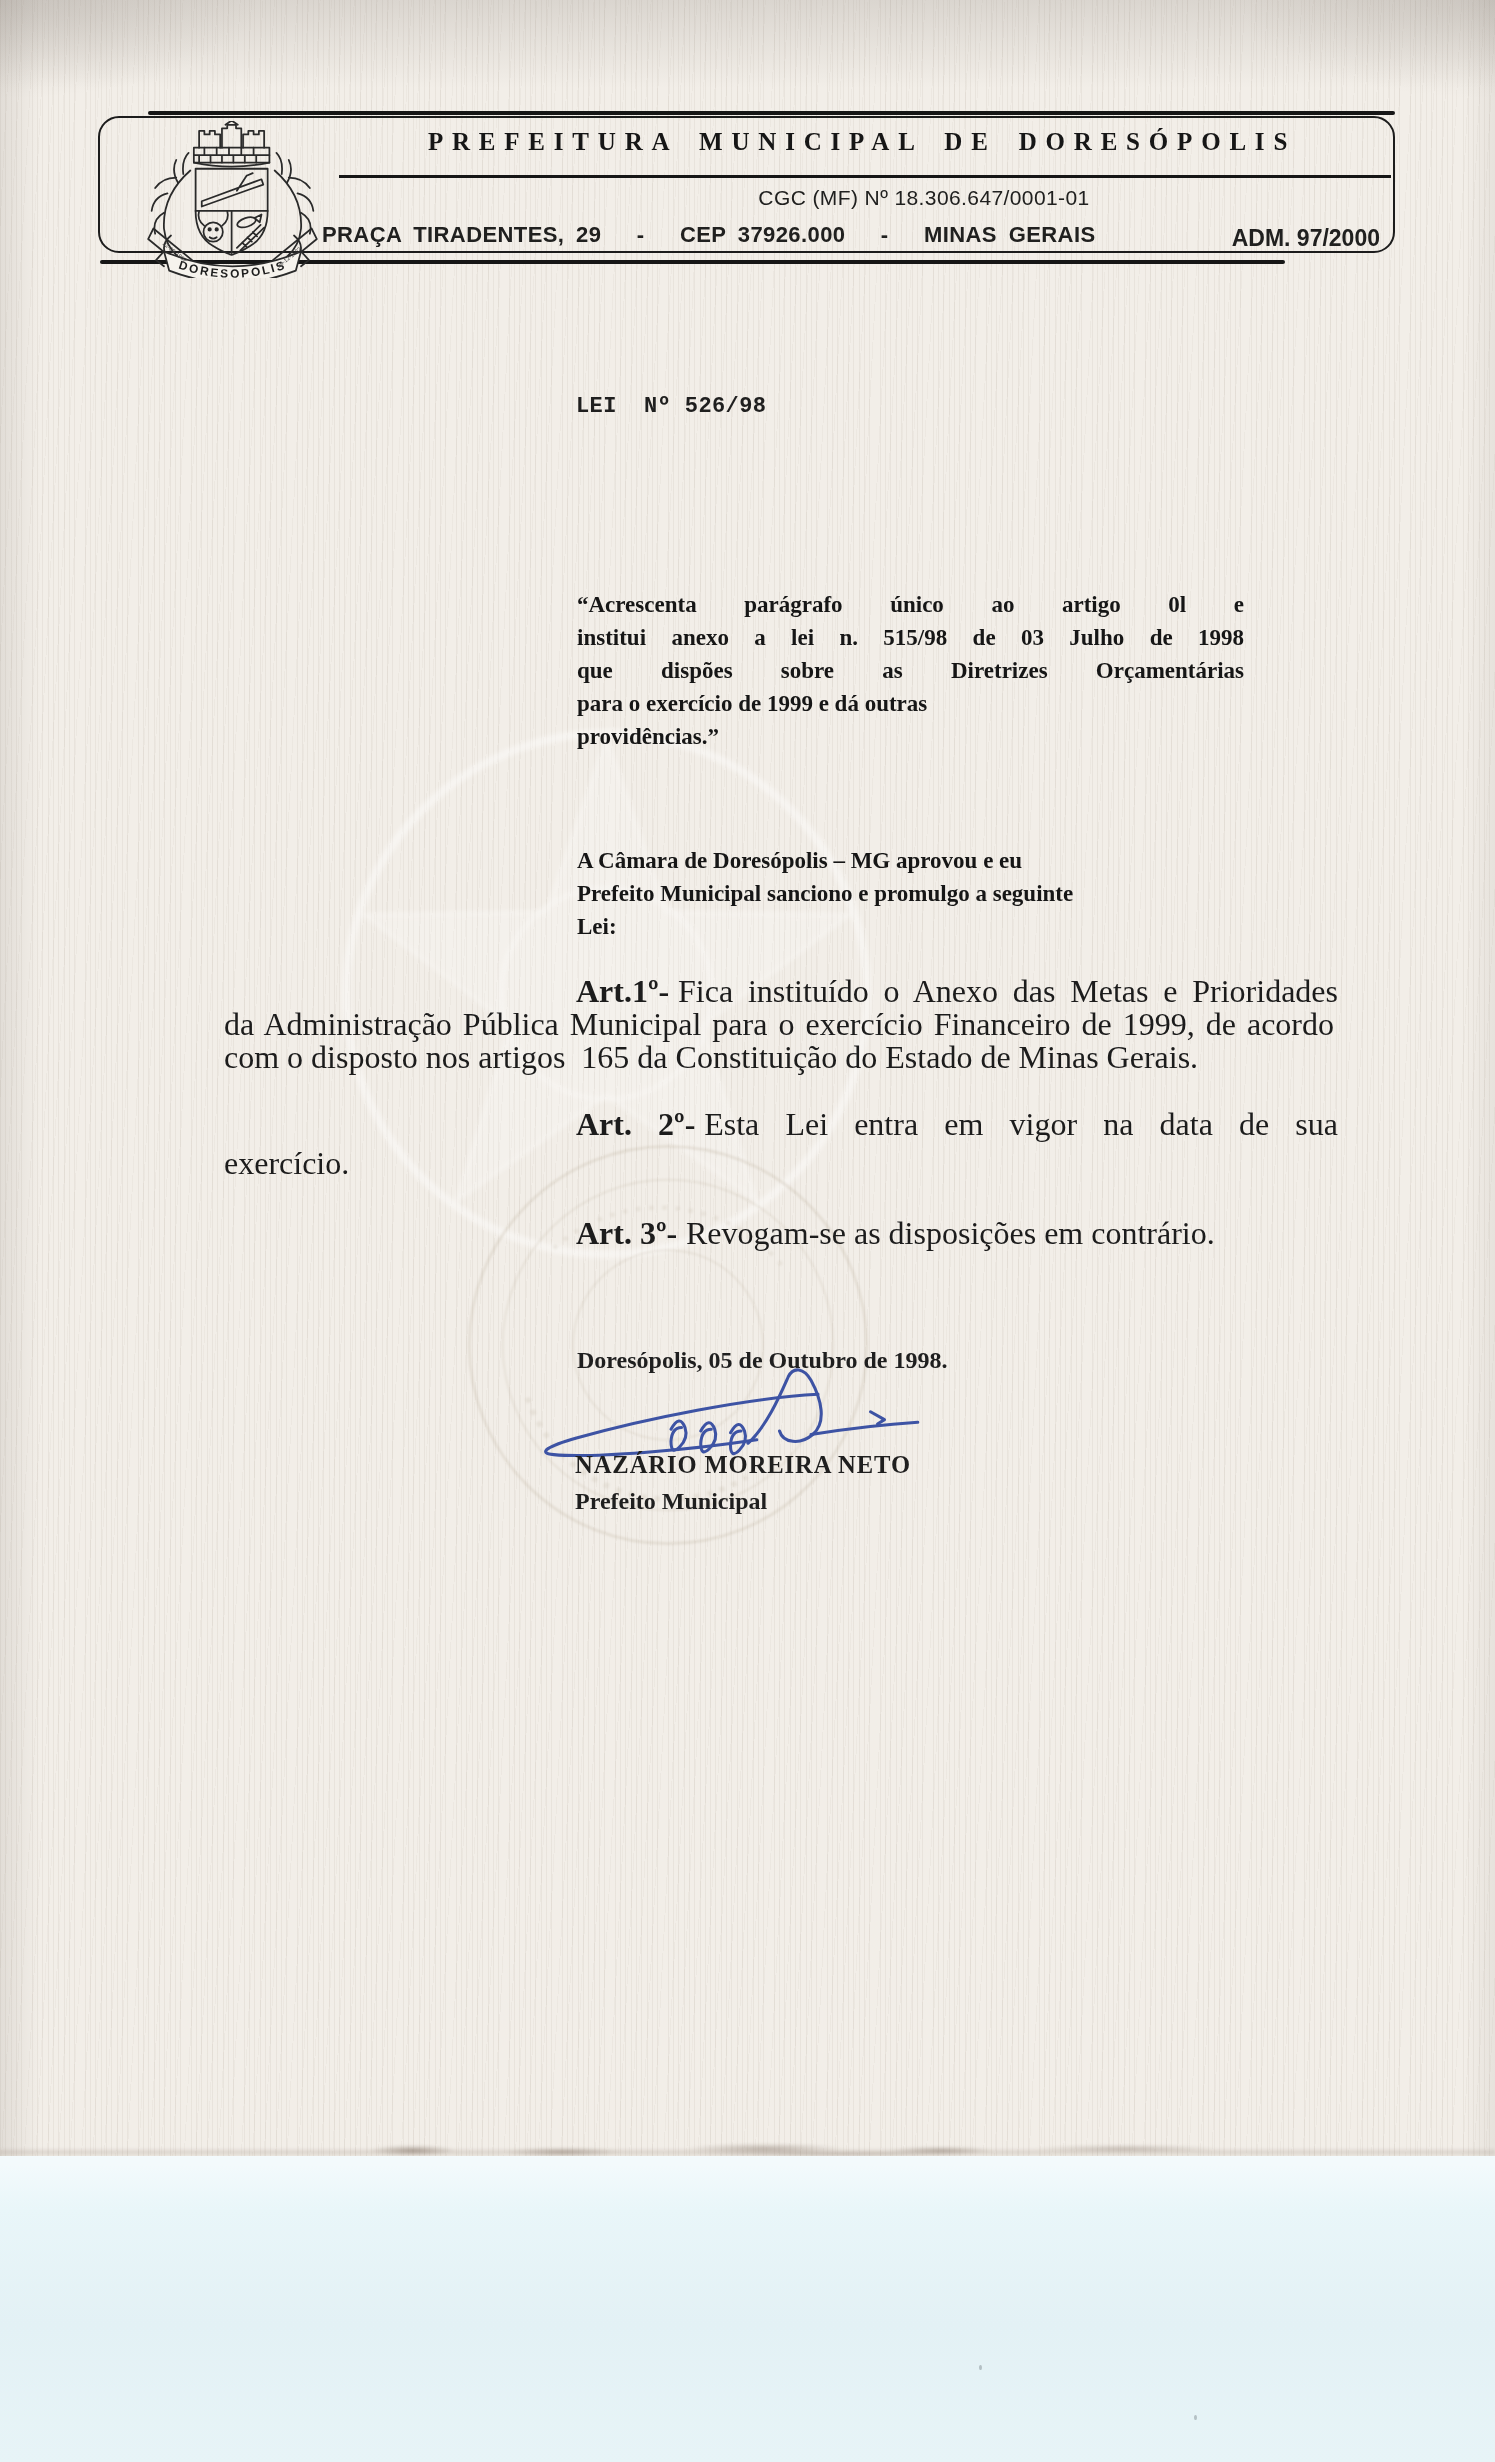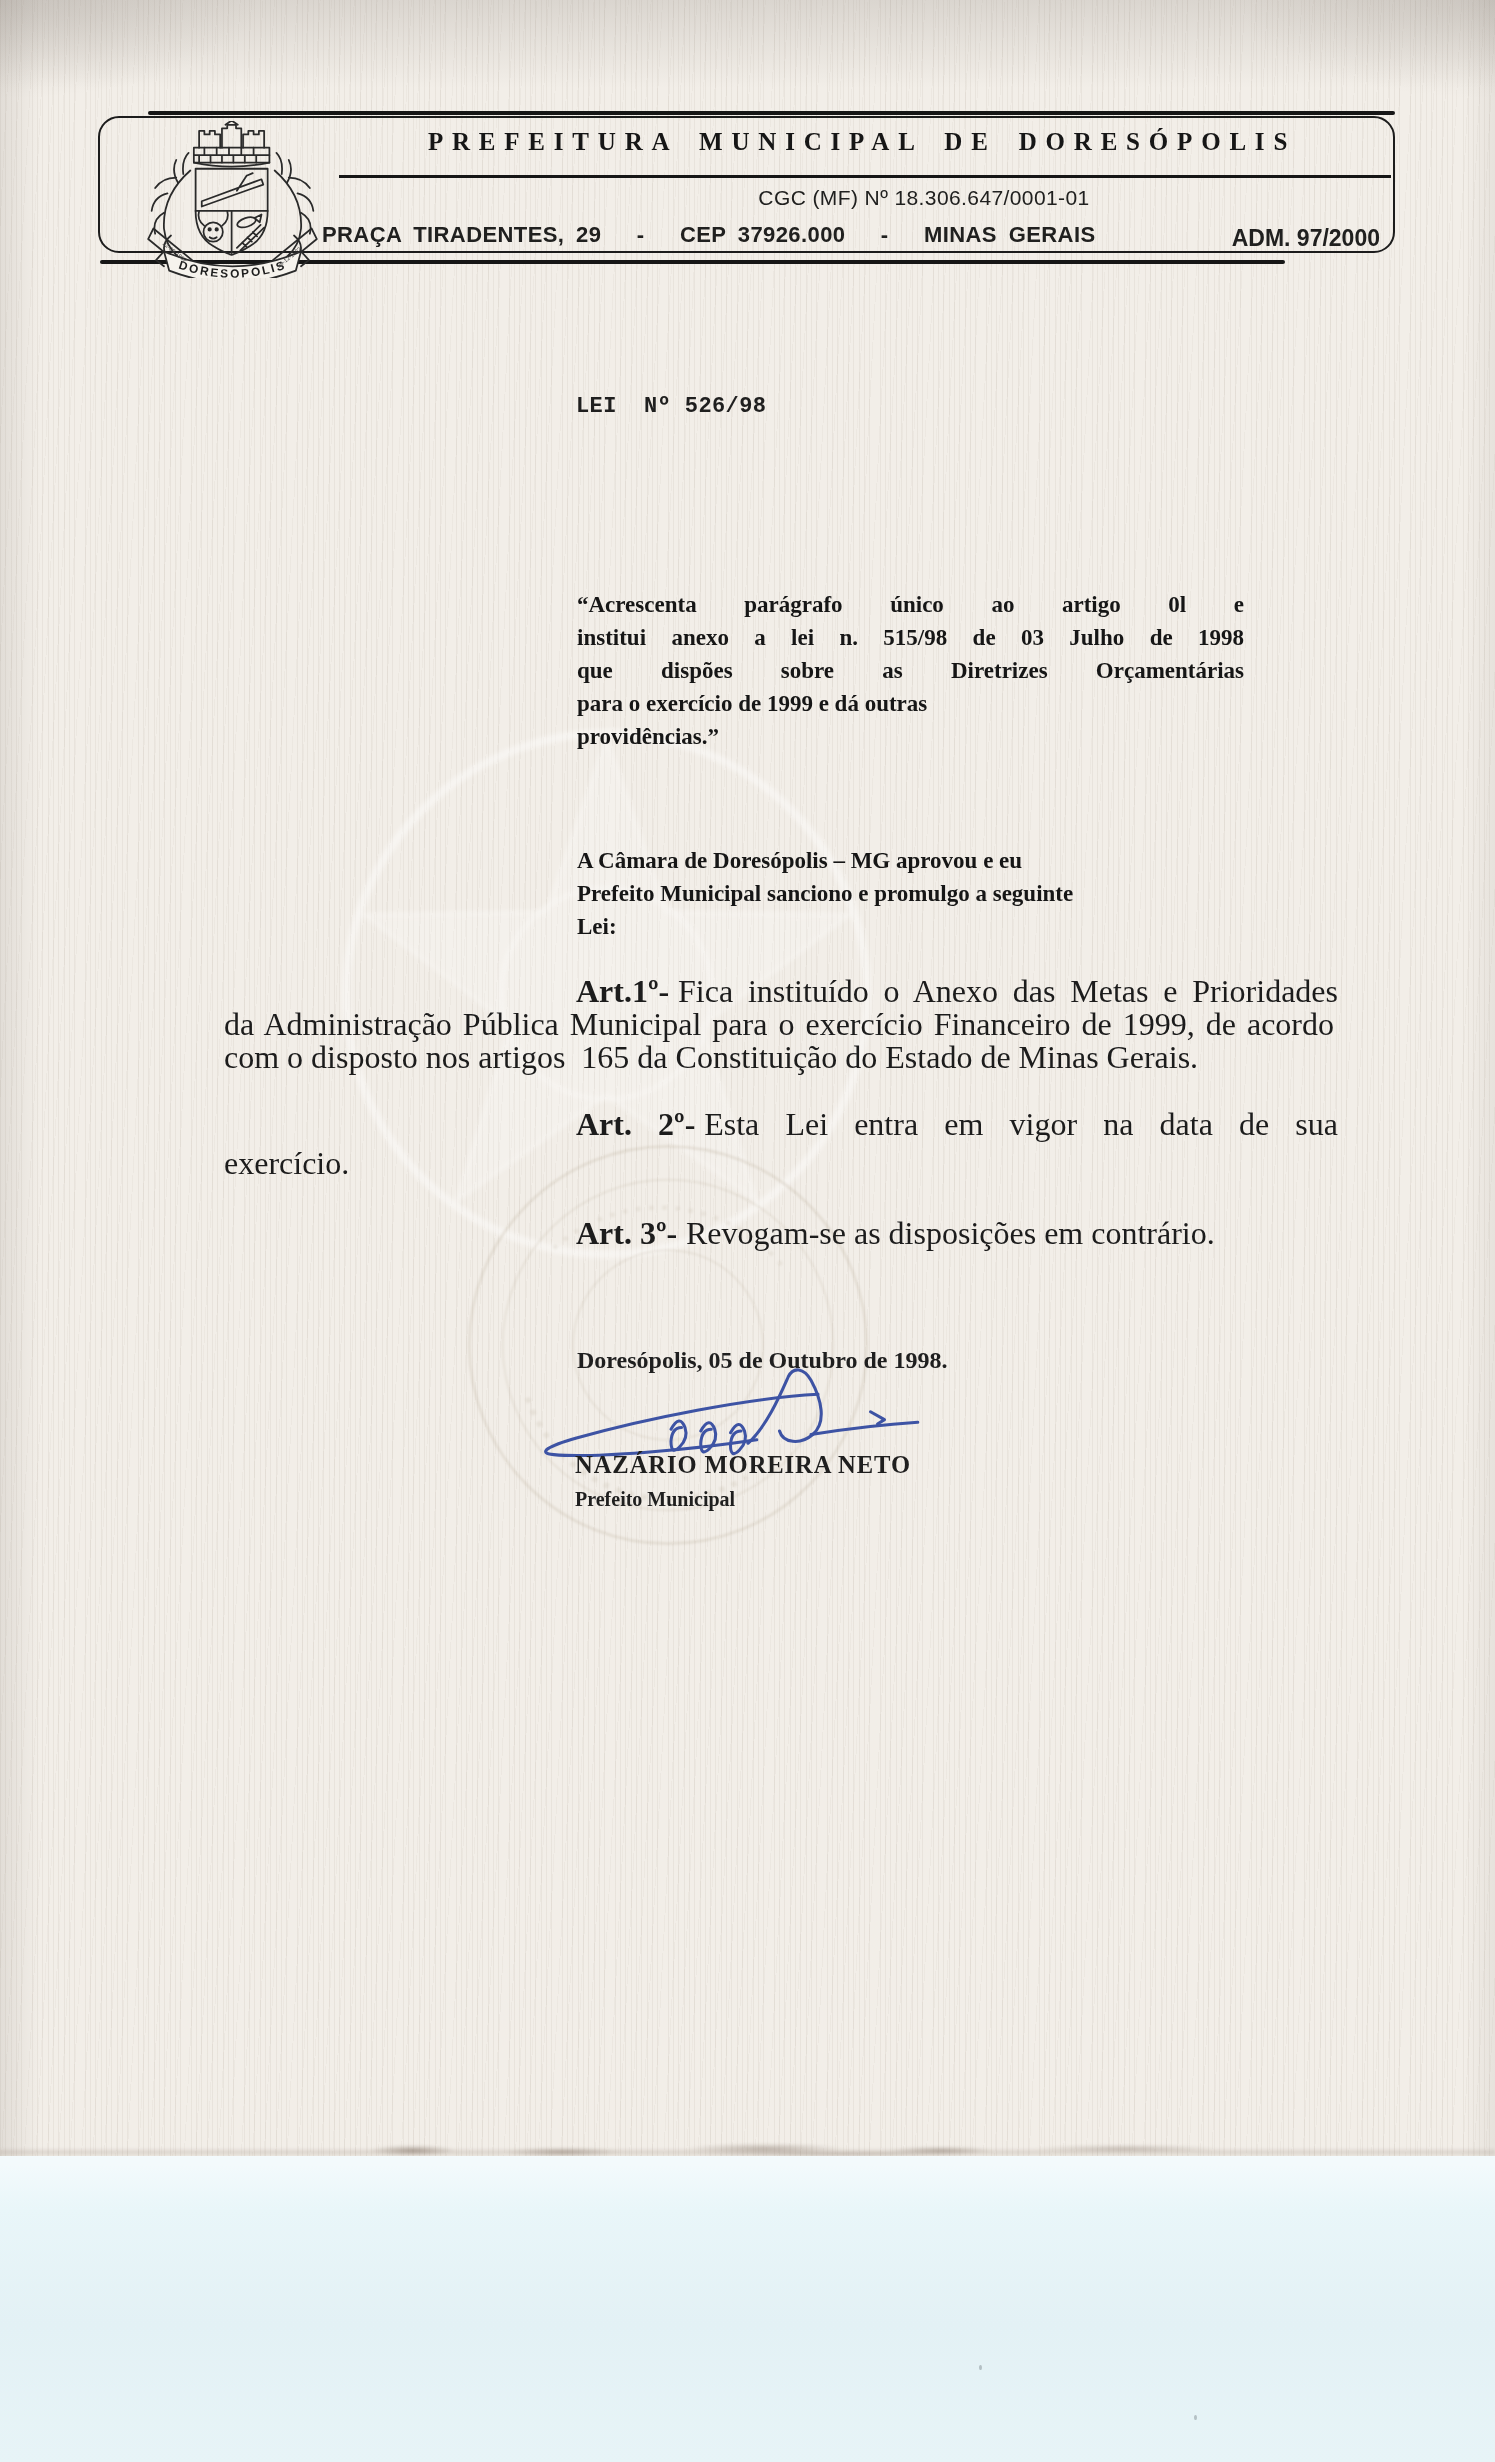--- a/index.html
+++ b/index.html
@@ -74,21 +74,21 @@
   
   .law-number{left:576px;top:394px;font-size:22px;letter-spacing:0.4px;font-family:Liberation Mono, monospace;}
   .ementa{left:577px;top:588px;width:667px;font-size:23px;line-height:33px;color:#161616;}
   .ementa .jl{text-align:justify;text-align-last:justify;}
   .preamble{left:577px;top:844px;font-size:23px;line-height:33px;color:#161616;}
   .bodyline{font-size:32px;color:#1c1c1c;}
   .jl{text-align:justify;text-align-last:justify;}
   .art-label{font-weight:bold;margin-right:8.8px;}
   .dateline{left:577px;top:1347px;font-size:24px;}
   .signer-name{left:575px;top:1451px;font-size:24.6px;letter-spacing:0.9px;}
-  .signer-role{left:575px;top:1488px;font-size:20px;}
+  .signer-role{left:575px;top:1488px;font-size:24px;}
 </style>
 </head>
 <body>
 
 <div class="paper">
 
   <svg class="abs wm" style="left:325px;top:721px;opacity:.5;filter:blur(2.2px);" width="572" height="572" viewBox="0 0 650 650">
     <circle cx="320" cy="310" r="296" fill="none" stroke="rgba(255,255,255,.85)" stroke-width="9"></circle>
     <circle cx="320" cy="310" r="120" fill="none" stroke="rgba(255,255,255,.7)" stroke-width="5"></circle>
     <polygon points="320,20 388,217 596,220 429,346 490,545 320,425 150,545 211,346 44,220 252,217" fill="rgba(255,255,255,.38)" stroke="rgba(255,255,255,.6)" stroke-width="4"></polygon>

